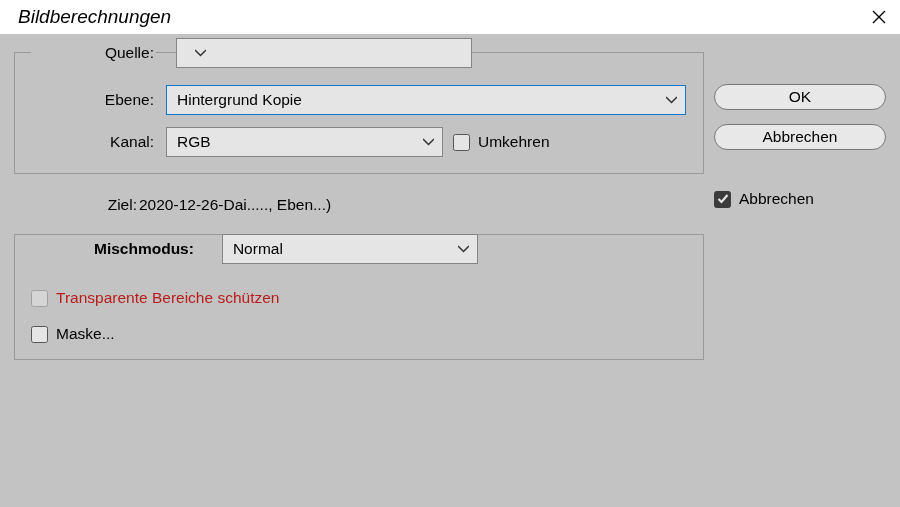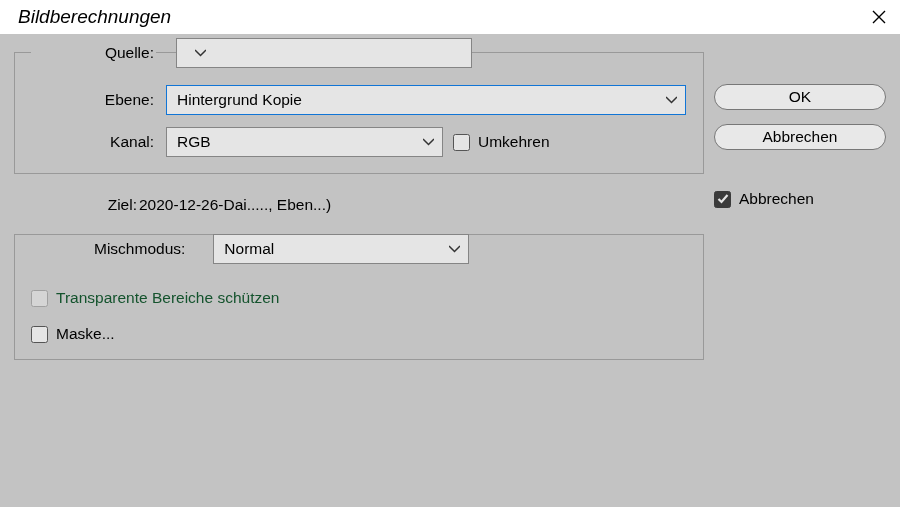--- a/index.html
+++ b/index.html
@@ -99,40 +99,40 @@
       display: inline-flex;
       align-items: center;
       justify-content: center;
     }
     .box.checked {
       background: #3b3b3b;
       border-color: #3b3b3b;
     }
     .box.checked svg { display: block; }
     .box svg { display: none; }
-    .disabled { color: #14532d; text-align: center; }
+    .disabled { color: #b91c1c; text-align: center; }
     .disabled .box { border-color: #a0a0a0; background: #d5d5d5; }
     .plain-row {
       display: flex;
       align-items: center;
       margin-top: 22px;
     }
     .btn {
       height: 26px;
       border: 1px solid #777;
       border-radius: 22px;
       background: #e8e8e8;
       display: flex;
       align-items: center;
       justify-content: center;
       margin-bottom: 14px;
       cursor: default;
     }
     .chev svg { display: block; }
-    .group.second .toprow .label { width: auto; padding: 0 8px; }
+    .group.second .toprow .label { width: auto; padding: 0 8px; font-weight: bold; }
   </style>
 </head>
 <body>
 
 <div class="titlebar">
   <span class="title">Bildberechnungen</span>
   <span class="close-x">
     <svg width="14" height="14" viewBox="0 0 14 14">
         <path d="M1 1 L13 13 M13 1 L1 13" stroke="#000" stroke-width="1.4" fill="none"></path>
       </svg>

